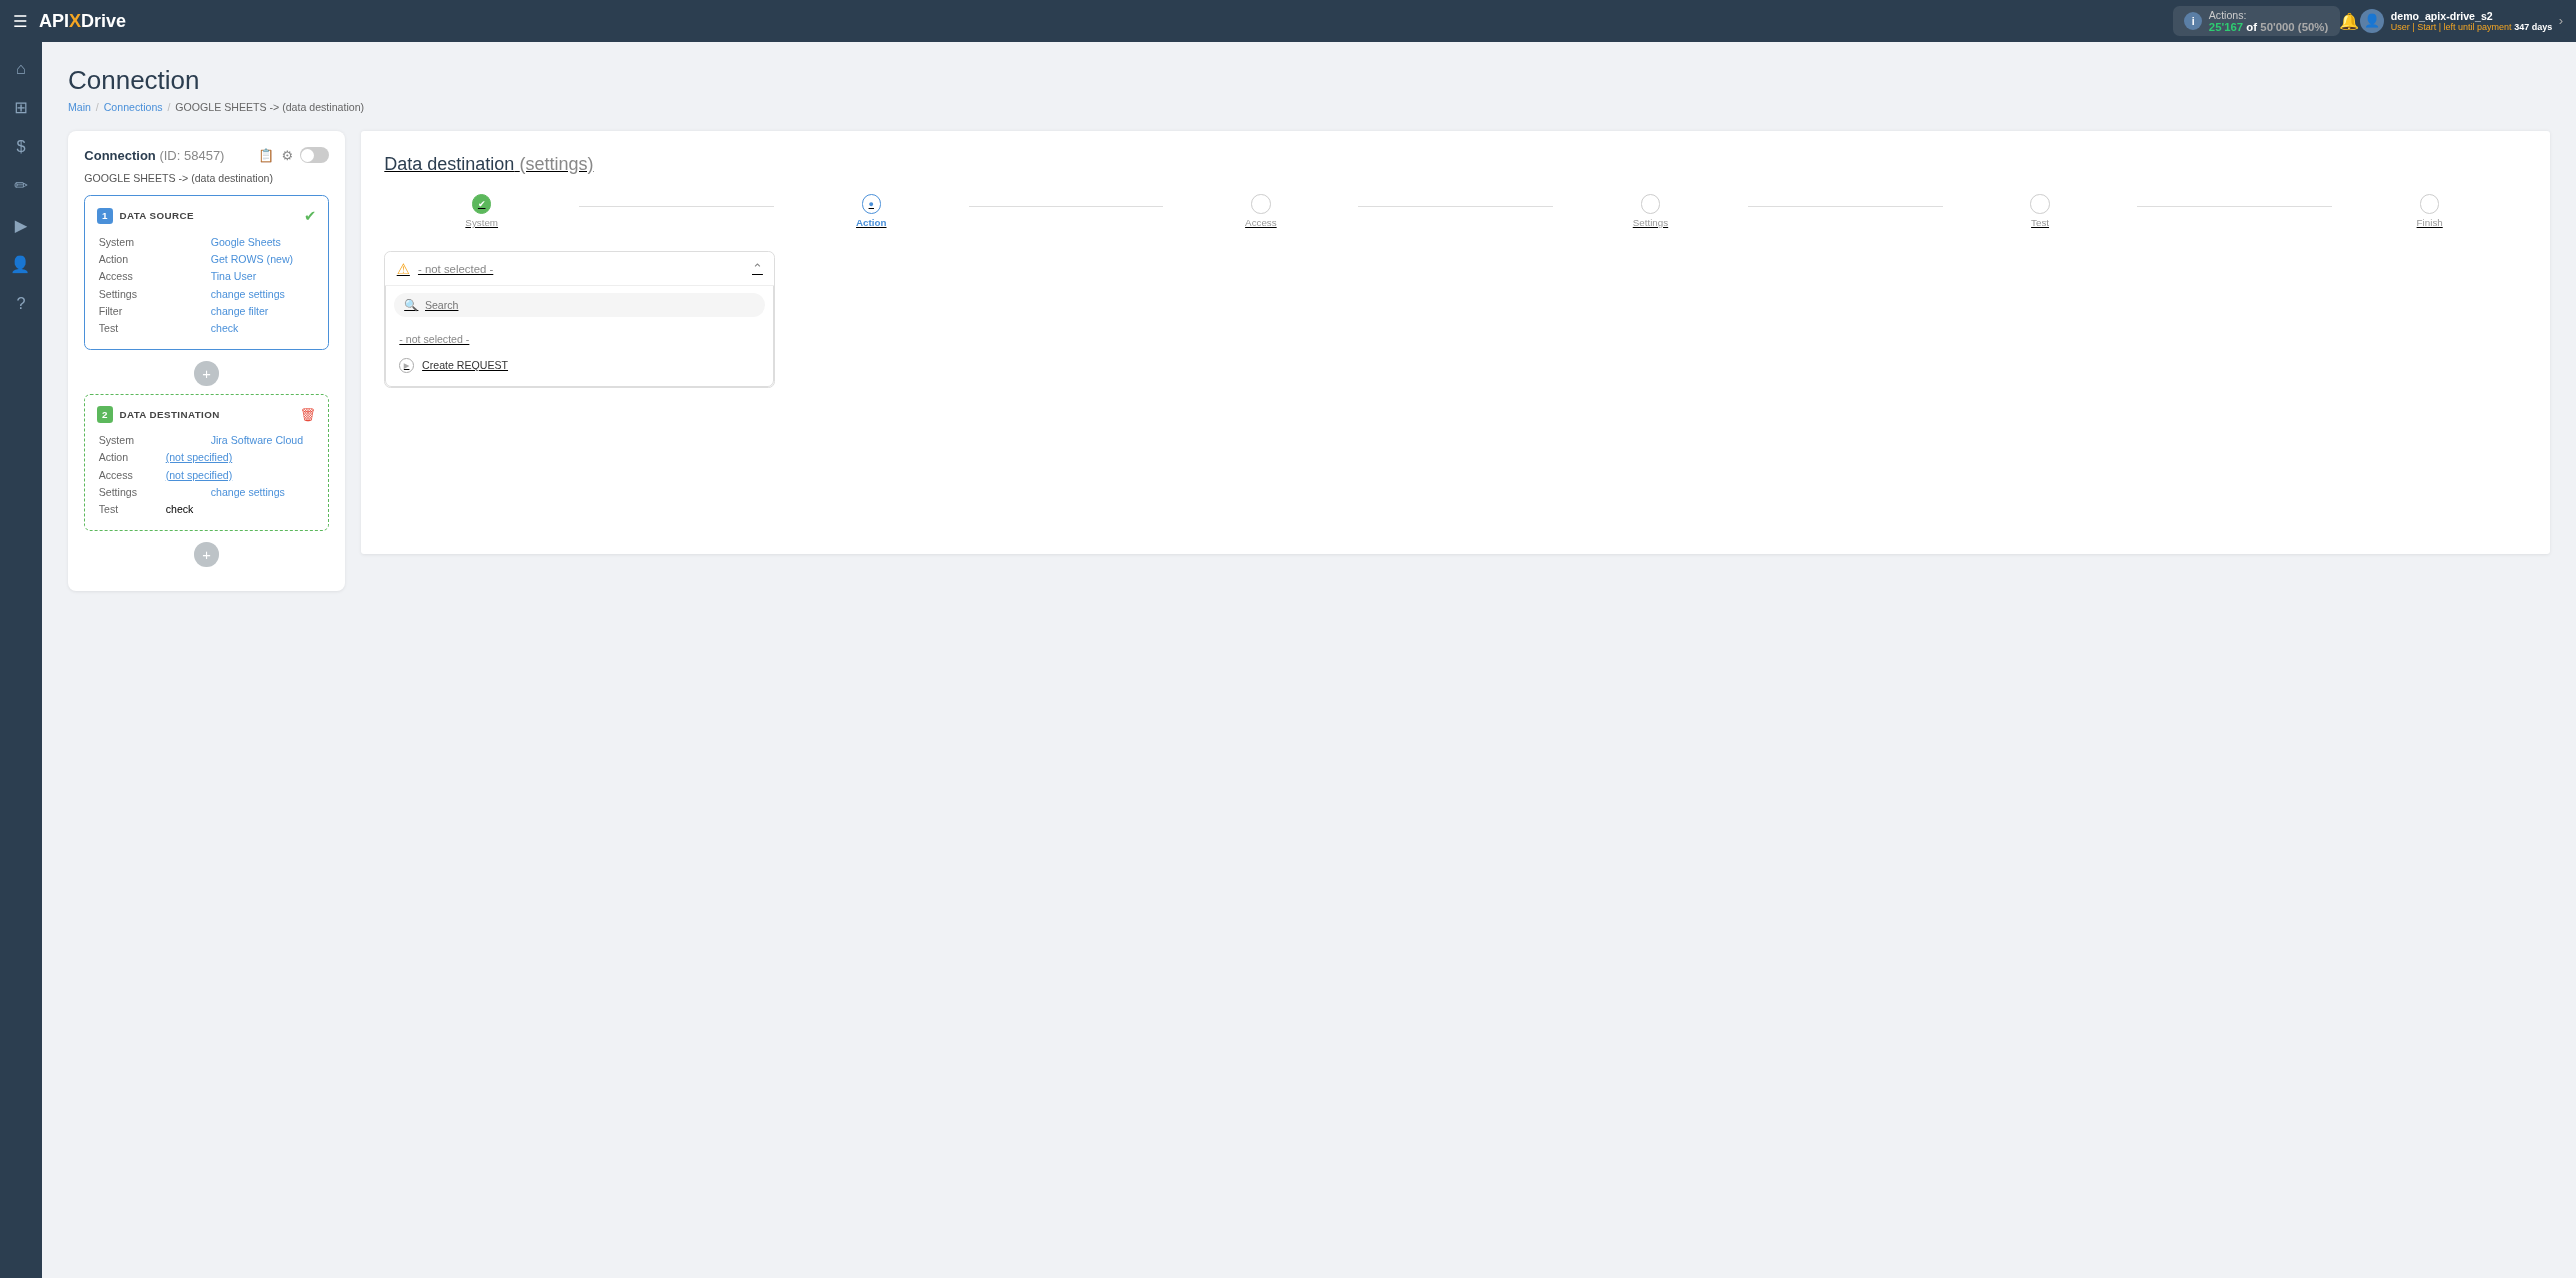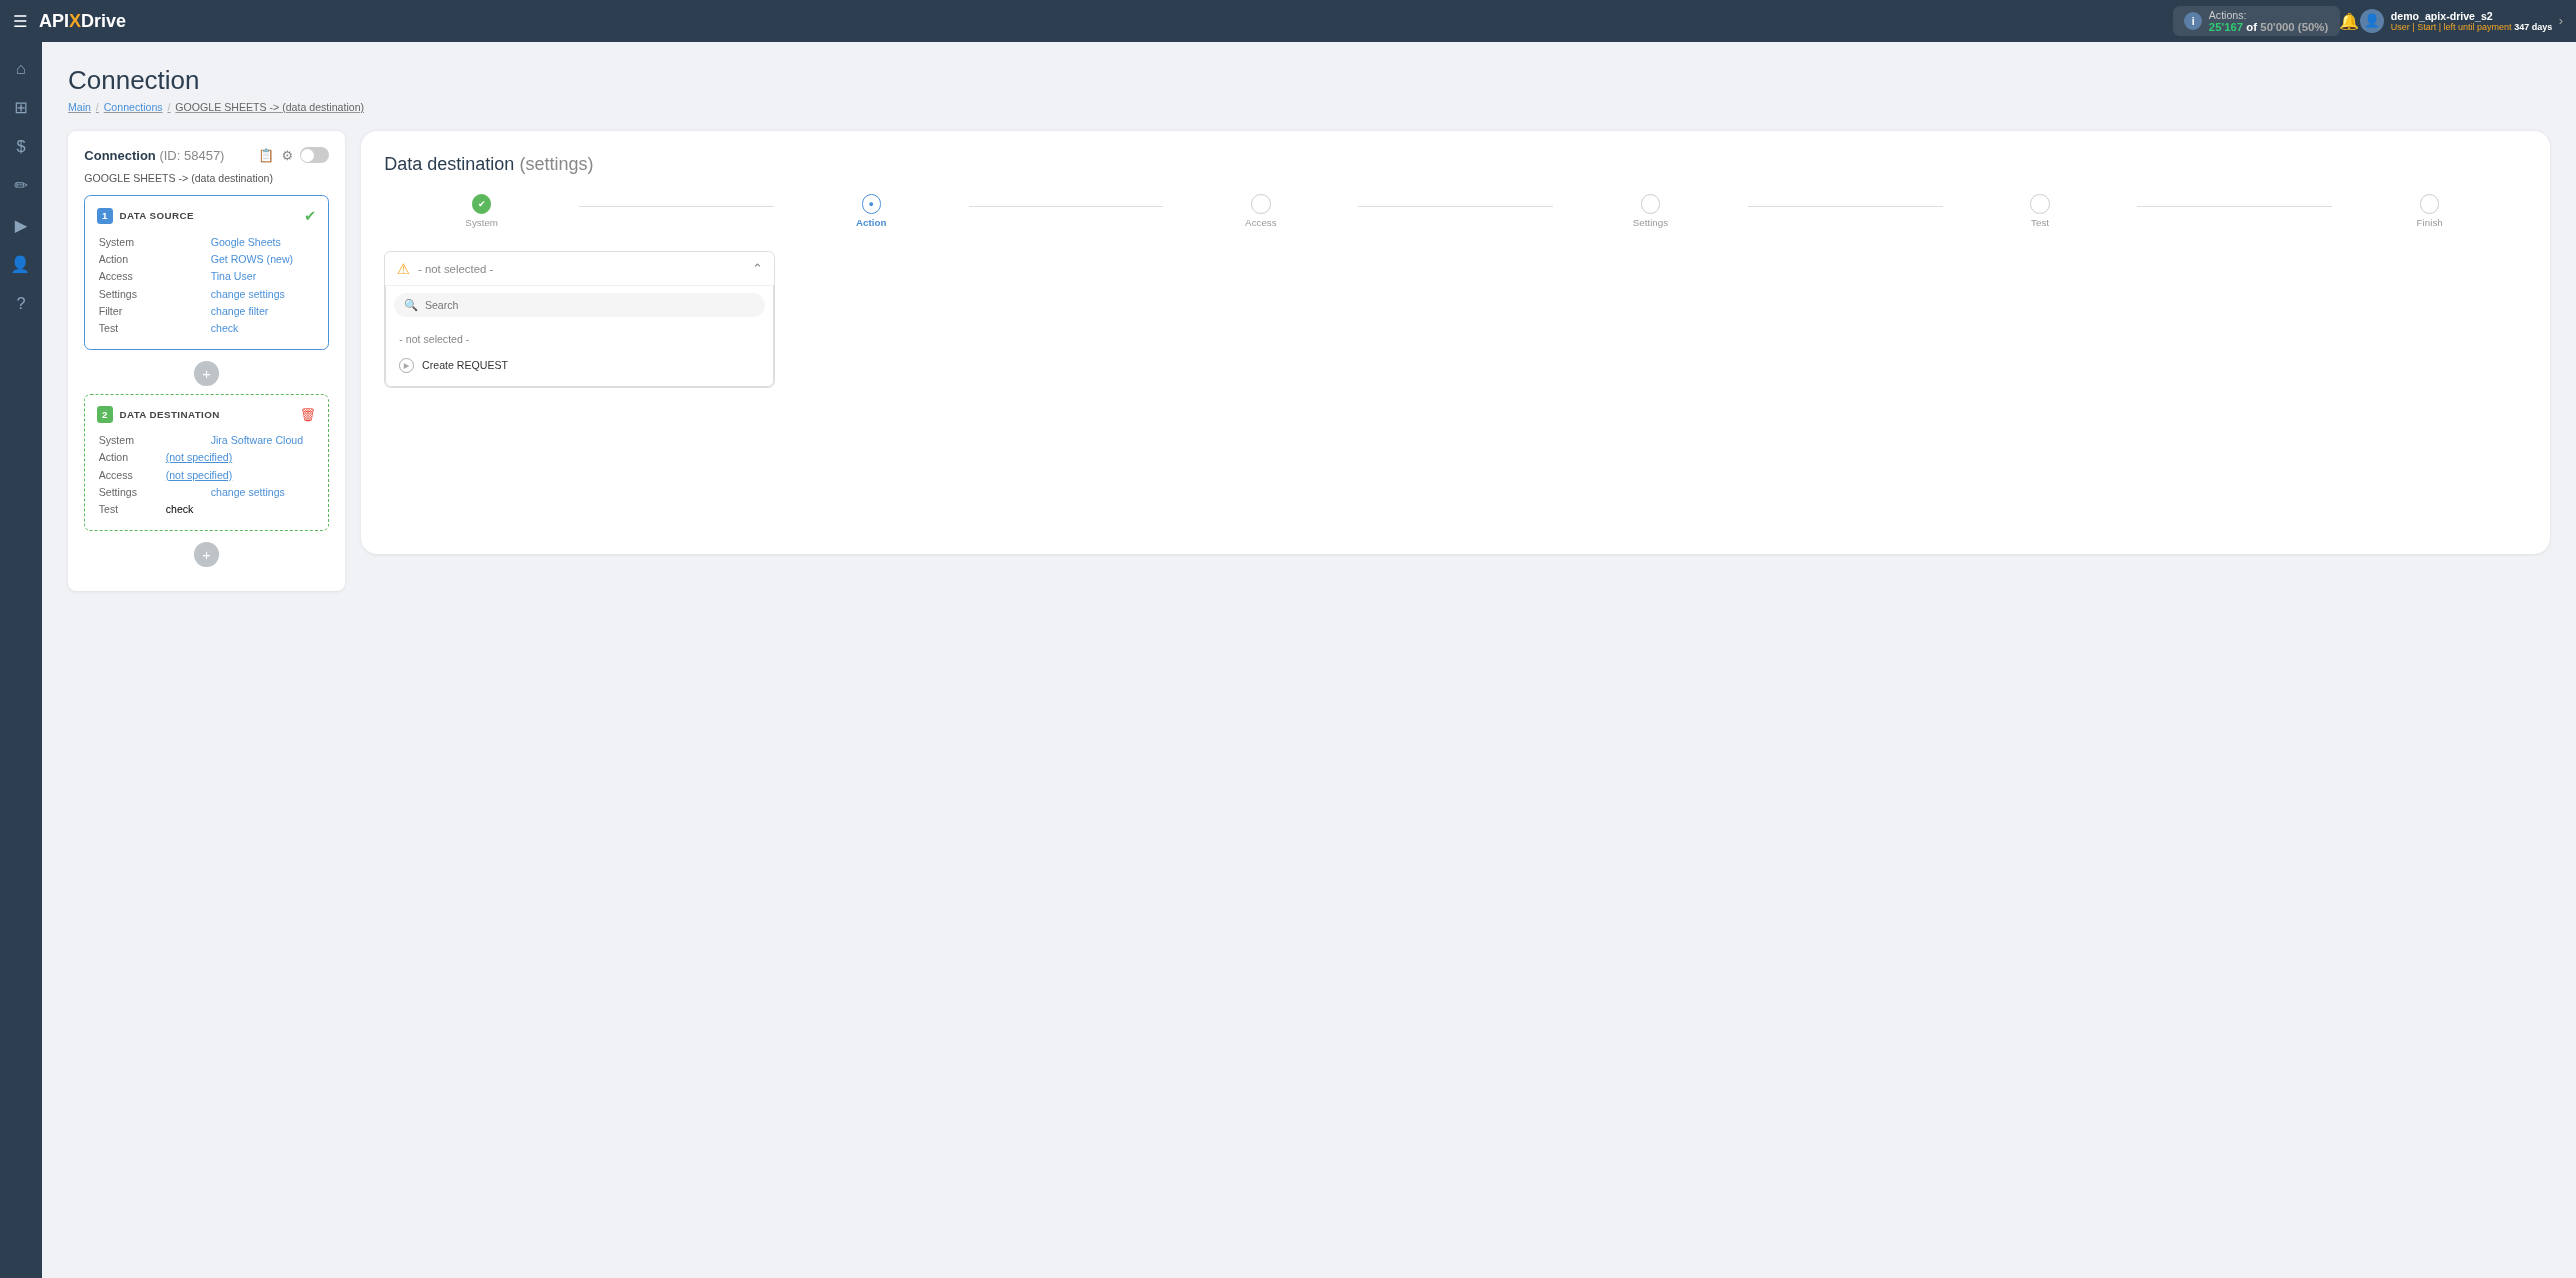--- a/index.html
+++ b/index.html
@@ -125,21 +125,20 @@
       color: #2c3e50;
       margin-bottom: 4.9px;
     }
 
     .breadcrumb {
       display: flex;
       gap: 4.9px;
       font-size: 10.6px;
       color: #999;
       margin-bottom: 18px;
-      text-decoration: underline;
     }
     .breadcrumb a { color: #4a90d9; text-decoration: none; cursor: pointer; }
     .breadcrumb .sep { color: #bbb; }
     .breadcrumb .current { color: #666; }
 
     
     .content-row {
       display: flex;
       gap: 16.3px;
       align-items: flex-start;
@@ -280,24 +279,25 @@
       justify-content: center;
       font-size: 14.7px;
       cursor: pointer;
       margin: 8.1px auto;
     }
 
     
     .right-panel {
       flex: 1;
       background: white;
-      border-radius: 16px;
+      border-radius: 3px;
       padding: 23px;
       box-shadow: 0 0.8px 3.3px rgba(0,0,0,0.08);
       min-height: 423px;
+      text-decoration: underline;
     }
 
     .panel-title {
       font-size: 18px;
       font-weight: 400;
       color: #2c3e50;
       margin-bottom: 19.5px;
     }
     .panel-title .sub {
       color: #888;

